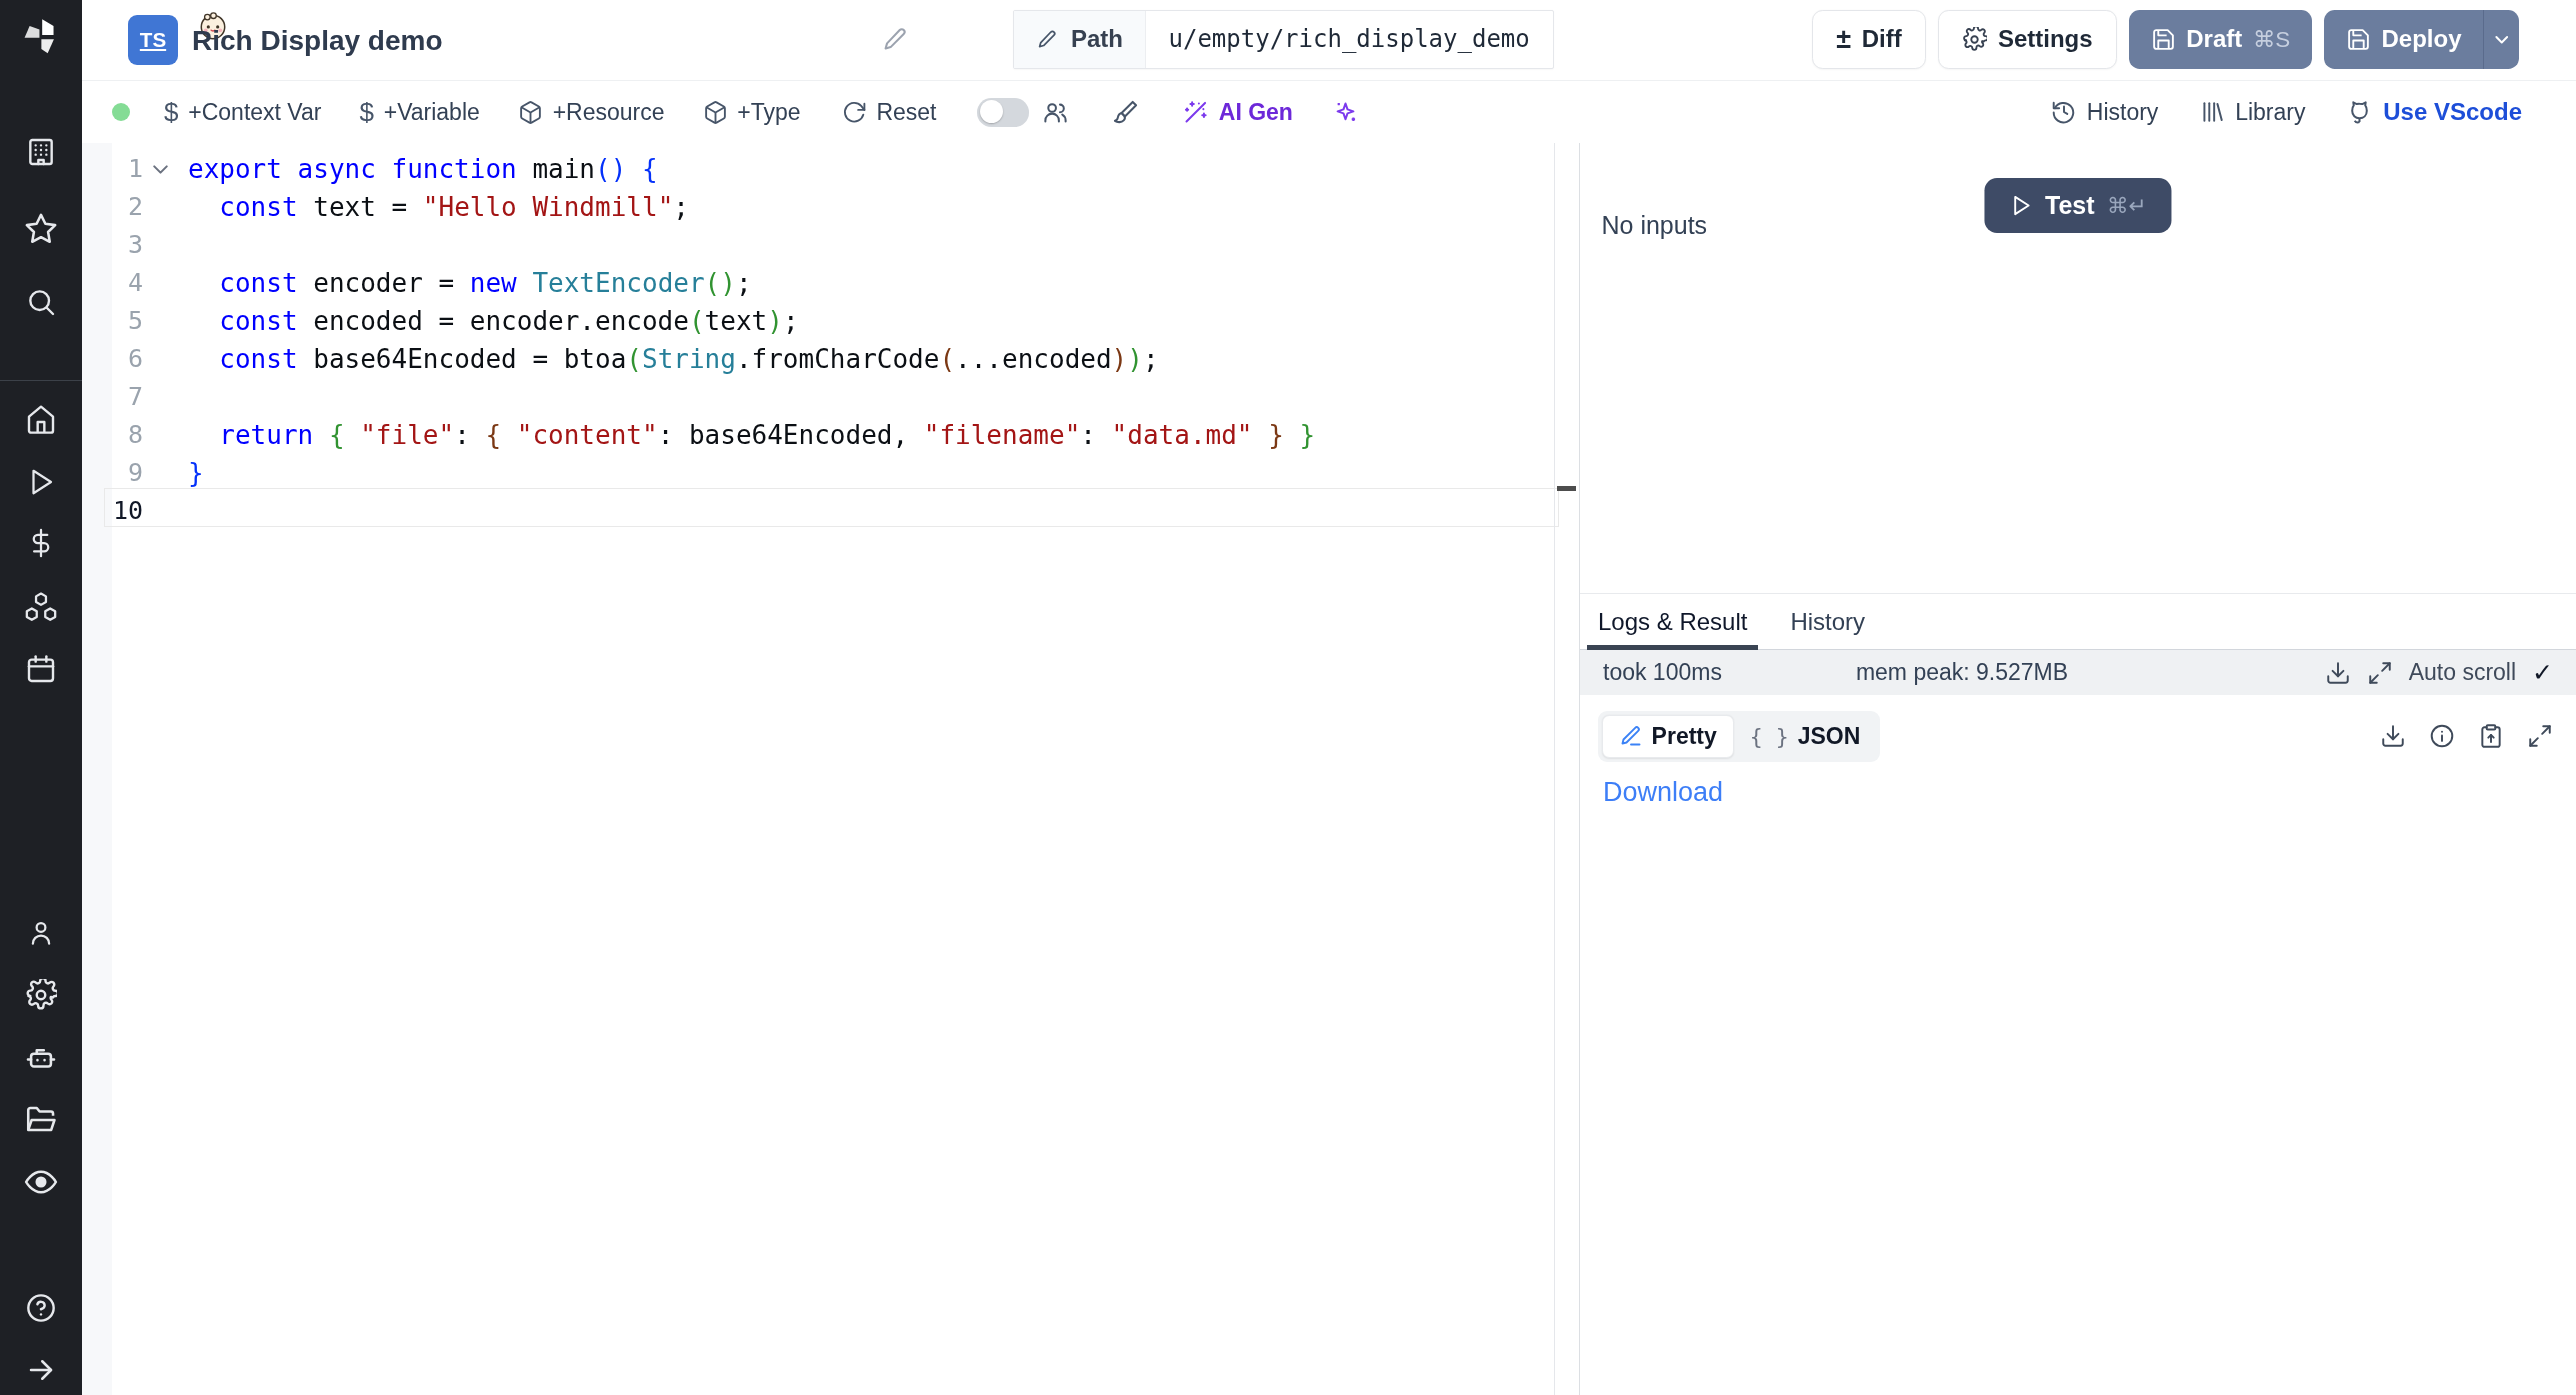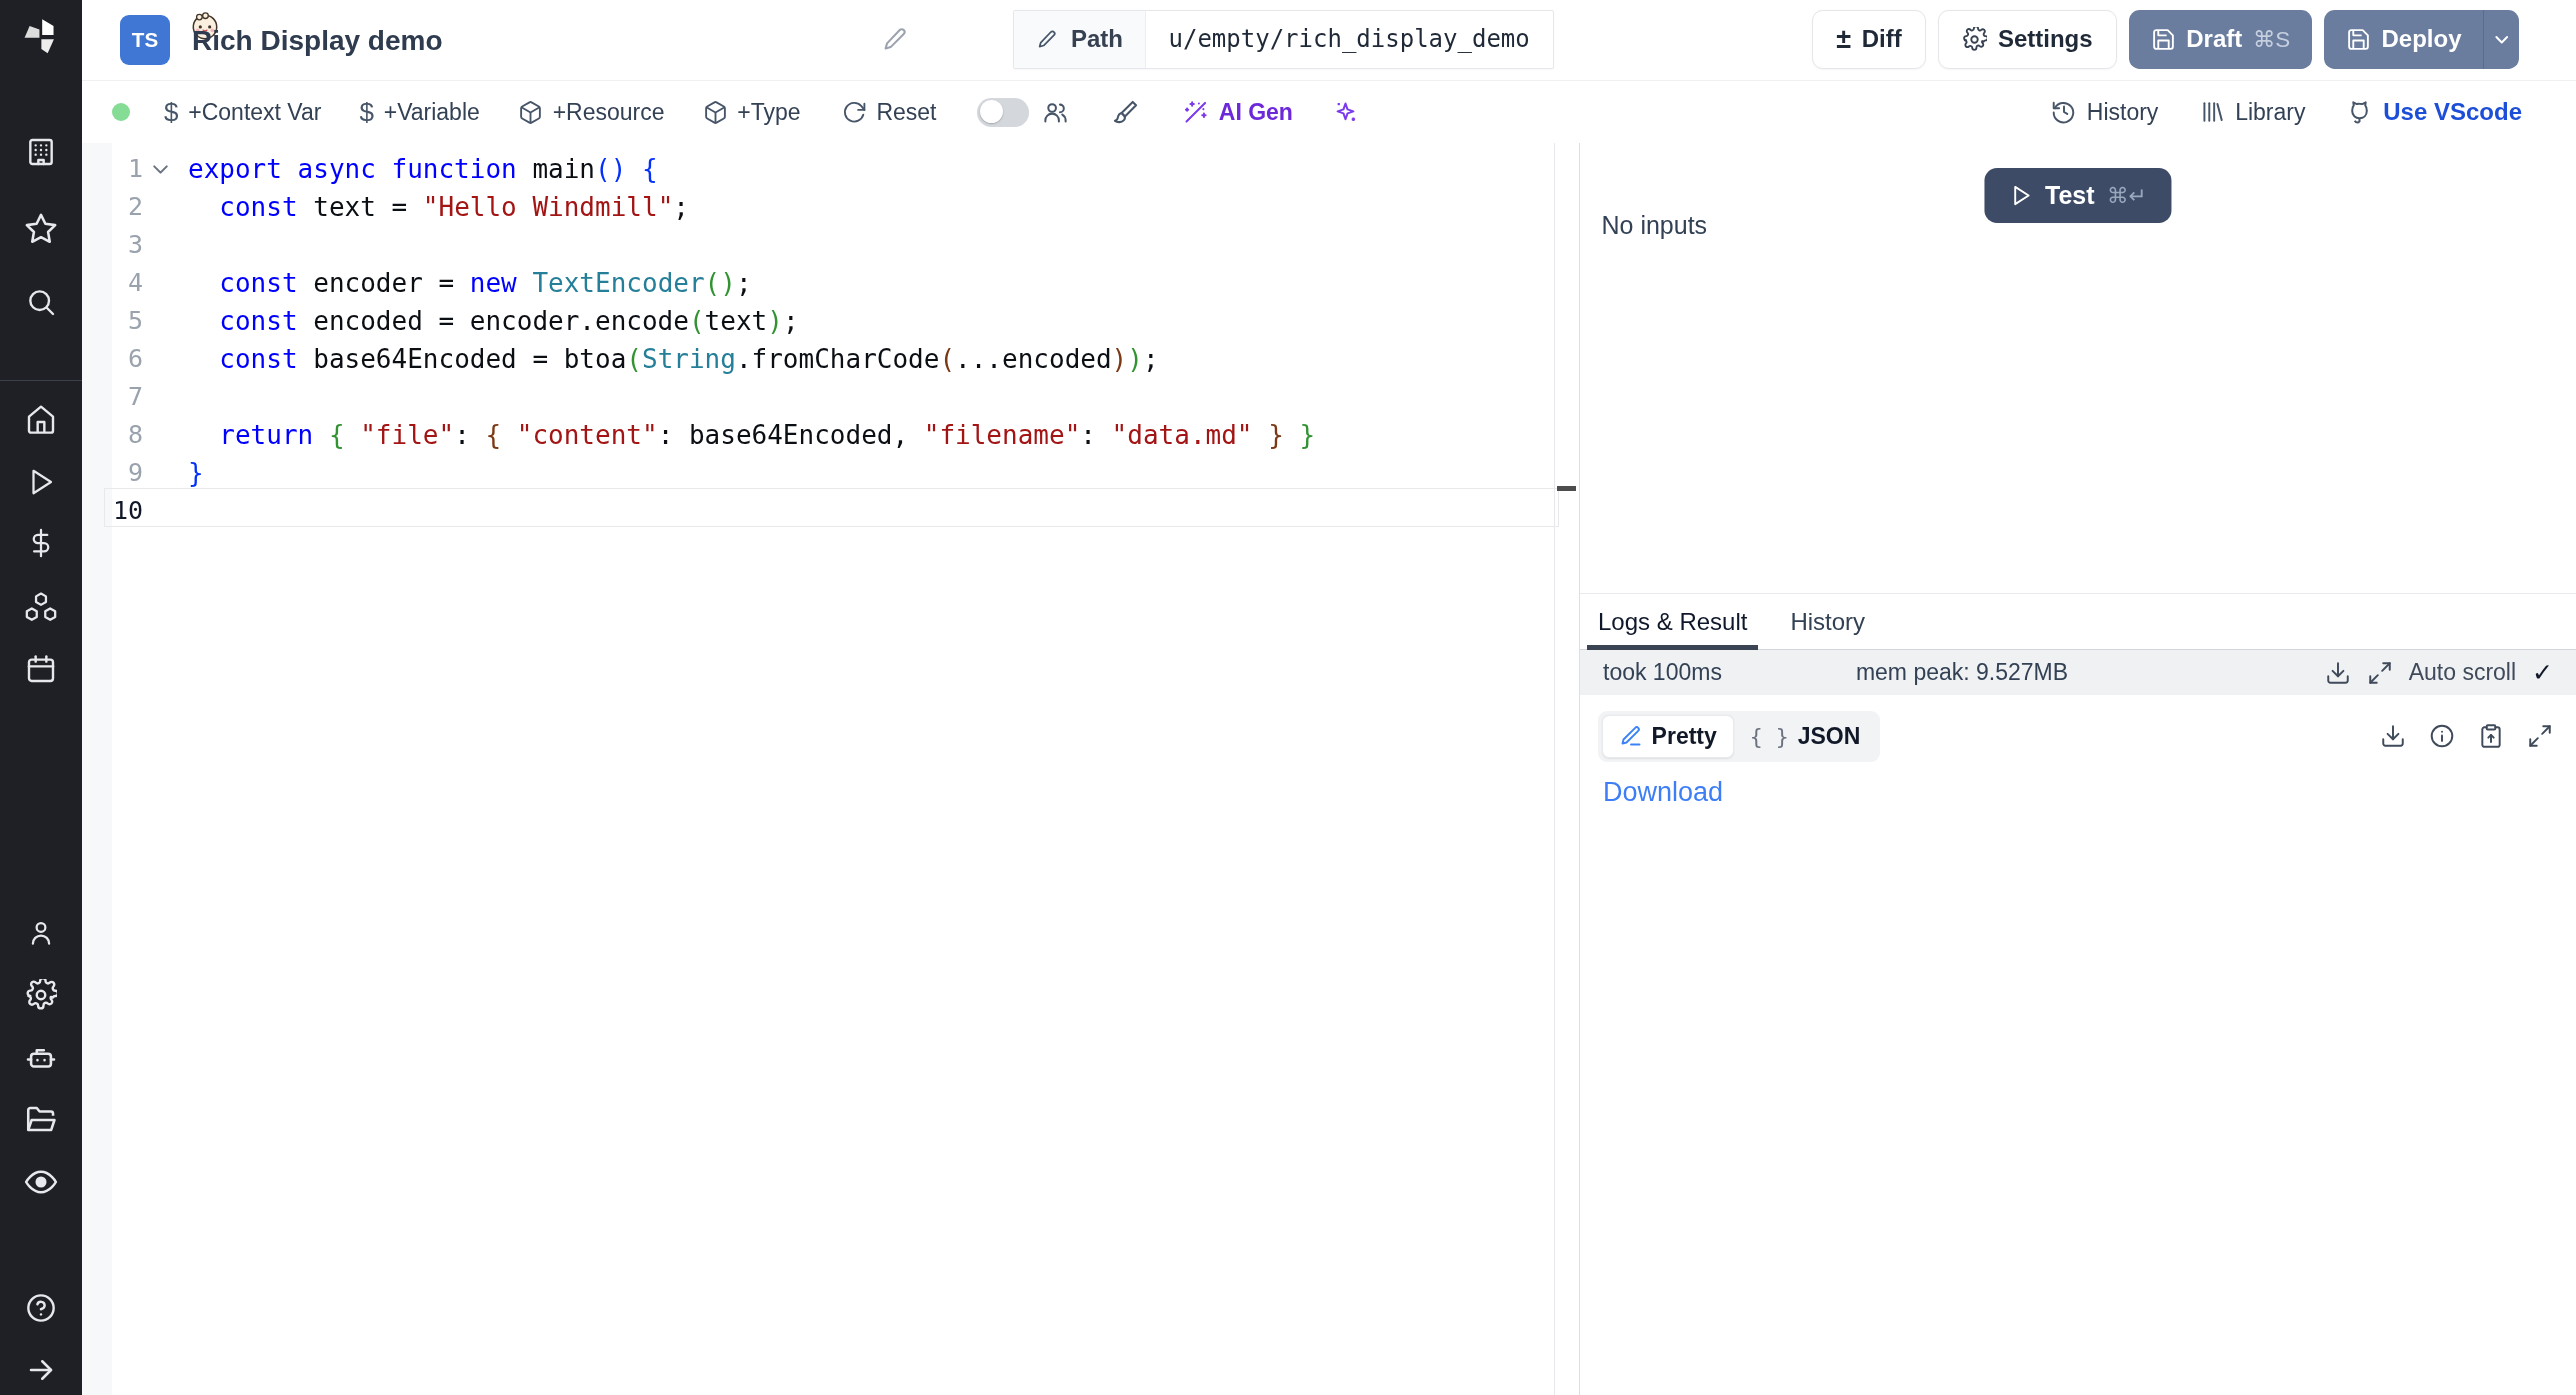--- a/index.html
+++ b/index.html
@@ -10,23 +10,23 @@
   
   .sidebar { position:absolute; left:0; top:0; width:82px; height:1395px; background:#1e2025; z-index:30; }
   .side-ico { position:absolute; left:50%; transform:translateX(-50%); color:#e6e8ec; }
   .side-div { position:absolute; left:0; top:380px; width:82px; height:0.9px; background:#3c4149; }
 
   
   .main { position:absolute; left:82px; top:0; width:2494px; height:1395px; }
 
   
   .topbar { position:relative; height:81px; background:#fff; border-bottom:0.9px solid #eef0f2; }
-  .ts-badge { position:absolute; left:38px; top:15px; width:50px; height:50px; background:#4076d4;
+  .ts-badge { position:absolute; left:46px; top:15px; width:50px; height:50px; background:#4076d4;
               border-radius:9px; color:#fff; font-weight:bold; font-size:20.6px;
-              display:flex; align-items:center; justify-content:center; }
+              display:flex; align-items:center; justify-content:center;text-decoration:underline; }
   .bun-badge { position:absolute; left:70px; top:-3.6px; }
   .page-title { position:absolute; left:110px; top:0; height:81px; display:flex; align-items:center;
                 font-size:28px; font-weight:bold; color:#2f3b4e; }
   .edit-pencil { position:absolute; left:799px; top:25px; color:#9ca3af; cursor:pointer; }
   .path-ctl { position:absolute; left:931px; top:9.8px; height:59px; display:flex; align-items:stretch;
               border:0.9px solid #e5e7eb; border-radius:2px; overflow:hidden; background:#fff;
               box-shadow:0 0.9px 1.8px rgba(0,0,0,.03); }
   .path-left { display:flex; align-items:center; gap:12.5px; padding:0 21.5px; background:#f8fafc;
                border-right:0.9px solid #eceef1; font-size:24px; font-weight:bold; color:#374151; }
   .path-right { display:flex; align-items:center; padding:0 23px;
@@ -83,21 +83,21 @@
   .tok-b2  { color:#319331; }
   .tok-b3  { color:#7b3814; }
   .cur-line { position:absolute; left:21.5px; width:1455px; top:345px; height:39px;
               border:1.8px solid #e9e9e9; }
   .ov-ruler { position:absolute; right:0; top:0; bottom:0; width:25px; border-left:0.9px solid #e5e7eb; }
   .ov-cursor { position:absolute; right:2.7px; top:343px; width:19.7px; height:5.4px; background:#4d4d4d; }
 
   
   .rpane { position:absolute; left:1498px; top:0; width:996px; height:1252px; background:#fff; }
   .inputs-sec { position:relative; height:450px; }
-  .test-btn { position:absolute; left:50%; transform:translateX(-50%); top:25px;
+  .test-btn { position:absolute; left:50%; transform:translateX(-50%); top:35px;
               height:55px; padding:12px 25px; background:#3e4b66; border:none; border-radius:12.5px;
               display:flex; align-items:center; gap:12.5px; cursor:pointer;
               font-size:25px; font-weight:bold; color:#fff; }
   .test-short { color:#9aa7bd; font-weight:normal; font-size:21.5px; }
   .no-inputs { position:absolute; left:21.5px; top:68px; font-size:25px; color:#334155;text-align:right; }
 
   .tabs-row { height:57px; border-top:0.9px solid #e8eaed; border-bottom:0.9px solid #d2d6dc;
               display:flex; align-items:stretch; padding-left:18px; gap:43px; }
   .tab { display:flex; align-items:center; font-size:24px; color:#334155; cursor:pointer; position:relative; }
   .tab.active { color:#0f172a; }

